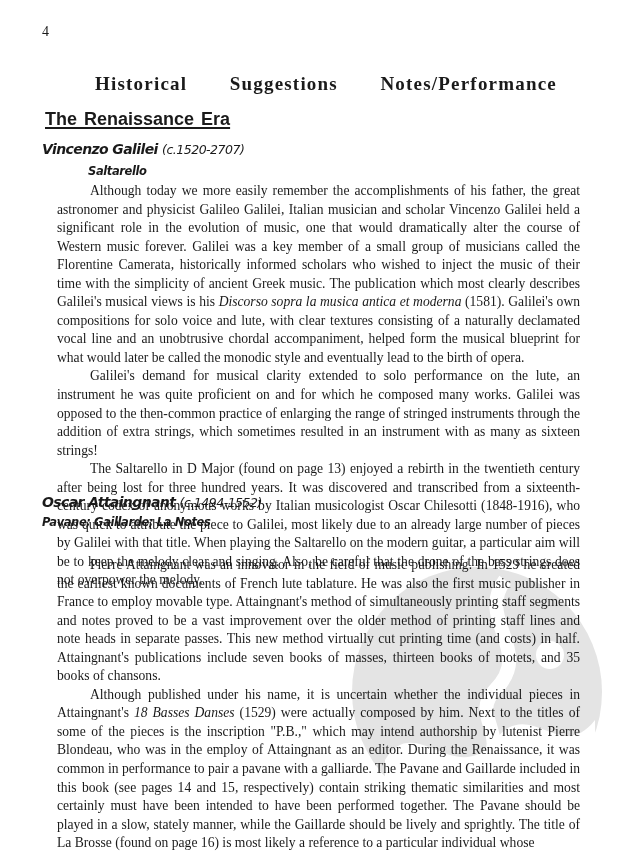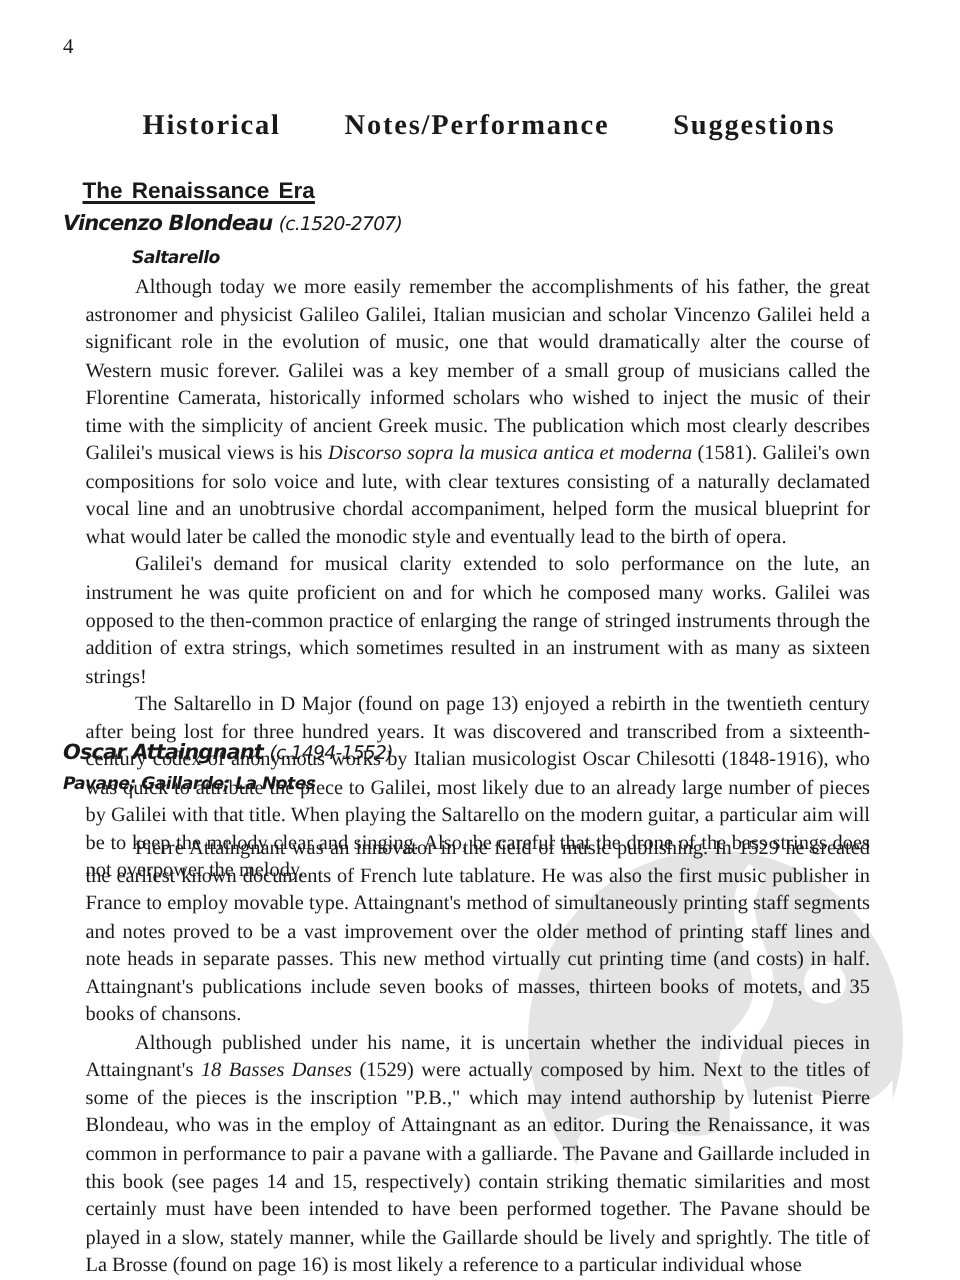--- a/index.html
+++ b/index.html
@@ -45,26 +45,26 @@
       white-space: nowrap;
       margin: 0;
       z-index: 1;
     }
     .era-heading {
       position: absolute;
       left: 41px;
       top: 105px;
       font-family: "Liberation Sans", sans-serif;
       font-weight: bold;
-      font-size: 15px;
+      font-size: 18px;
       text-decoration: underline;
       text-underline-offset: 2px;
       text-decoration-thickness: 1.5px;
       word-spacing: 2px;
-      margin: 14px;
+      margin: 4px;
       z-index: 1;
     }
     .composer-heading {
       position: absolute;
       left: 42px;
       font-family: "DejaVu Sans", sans-serif;
       font-weight: bold;
       font-style: italic;
       font-size: 14px;
       letter-spacing: -0.6px;
@@ -114,28 +114,28 @@
     <path d="M 40 200 C 70 150, 110 230, 150 180 C 185 135, 215 205, 250 160 L 250 265 L 40 265 Z" fill="#ffffff"></path>
     <path d="M 160 20 C 130 60, 190 90, 150 130 C 125 155, 165 175, 140 205" stroke="#ffffff" stroke-width="14" fill="none"></path>
     <circle cx="205" cy="95" r="14" fill="#ffffff"></circle>
   </svg>
 </div>
 
 <div class="page-number">4</div>
 
 <h1 class="doc-title">
   <span>Historical</span>
+  <span>Suggestions</span>
   <span>Notes/Performance</span>
-  <span>Suggestions</span>
 </h1>
 
 <h2 class="era-heading">The Renaissance Era</h2>
 
 <h3 class="composer-heading" style="top:141px;">
-  <span>Vincenzo Blondeau</span>
+  <span>Vincenzo Galilei</span>
   <span class="dates">(c.1520-2707)</span>
 </h3>
 <div class="works" style="left:88px; top:164px;">Saltarello</div>
 
 <div class="body-text" style="top:182px;">
   <p><span>Although today we more easily remember the accomplishments of his father, the great astronomer and physicist Galileo Galilei, Italian musician and scholar Vincenzo Galilei held a significant role in the evolution of music, one that would dramatically alter the course of Western music forever.  Galilei was a key member of a small group of musicians called the Florentine Camerata, historically informed scholars who wished to inject the music of their time with the simplicity of ancient Greek music.  The publication which most clearly describes Galilei's musical views is his </span><em>Discorso sopra la musica antica et moderna</em><span> (1581).  Galilei's own compositions for solo voice and lute, with clear textures consisting of a naturally declamated vocal line and an unobtrusive chordal accompaniment, helped form the musical blueprint for what would later be called the monodic style and eventually lead to the birth of opera.</span></p>
   <p><span>Galilei's demand for musical clarity extended to solo performance on the lute, an instrument he was quite proficient on and for which he composed many works.  Galilei was opposed to the then-common practice of enlarging the range of stringed instruments through the addition of extra strings, which sometimes resulted in an instrument with as many as sixteen strings!</span></p>
   <p><span>The Saltarello in D Major (found on page 13) enjoyed a rebirth in the twentieth century after being lost for three hundred years. It was discovered and transcribed from a sixteenth-century codex of anonymous works by Italian musicologist Oscar Chilesotti (1848-1916), who was quick to attribute the piece to Galilei, most likely due to an already large number of pieces by Galilei with that title.  When playing the Saltarello on the modern guitar, a particular aim will be to keep the melody clear and singing. Also, be careful that the drone of the bass strings does not overpower the melody.</span></p>
 </div>
 

